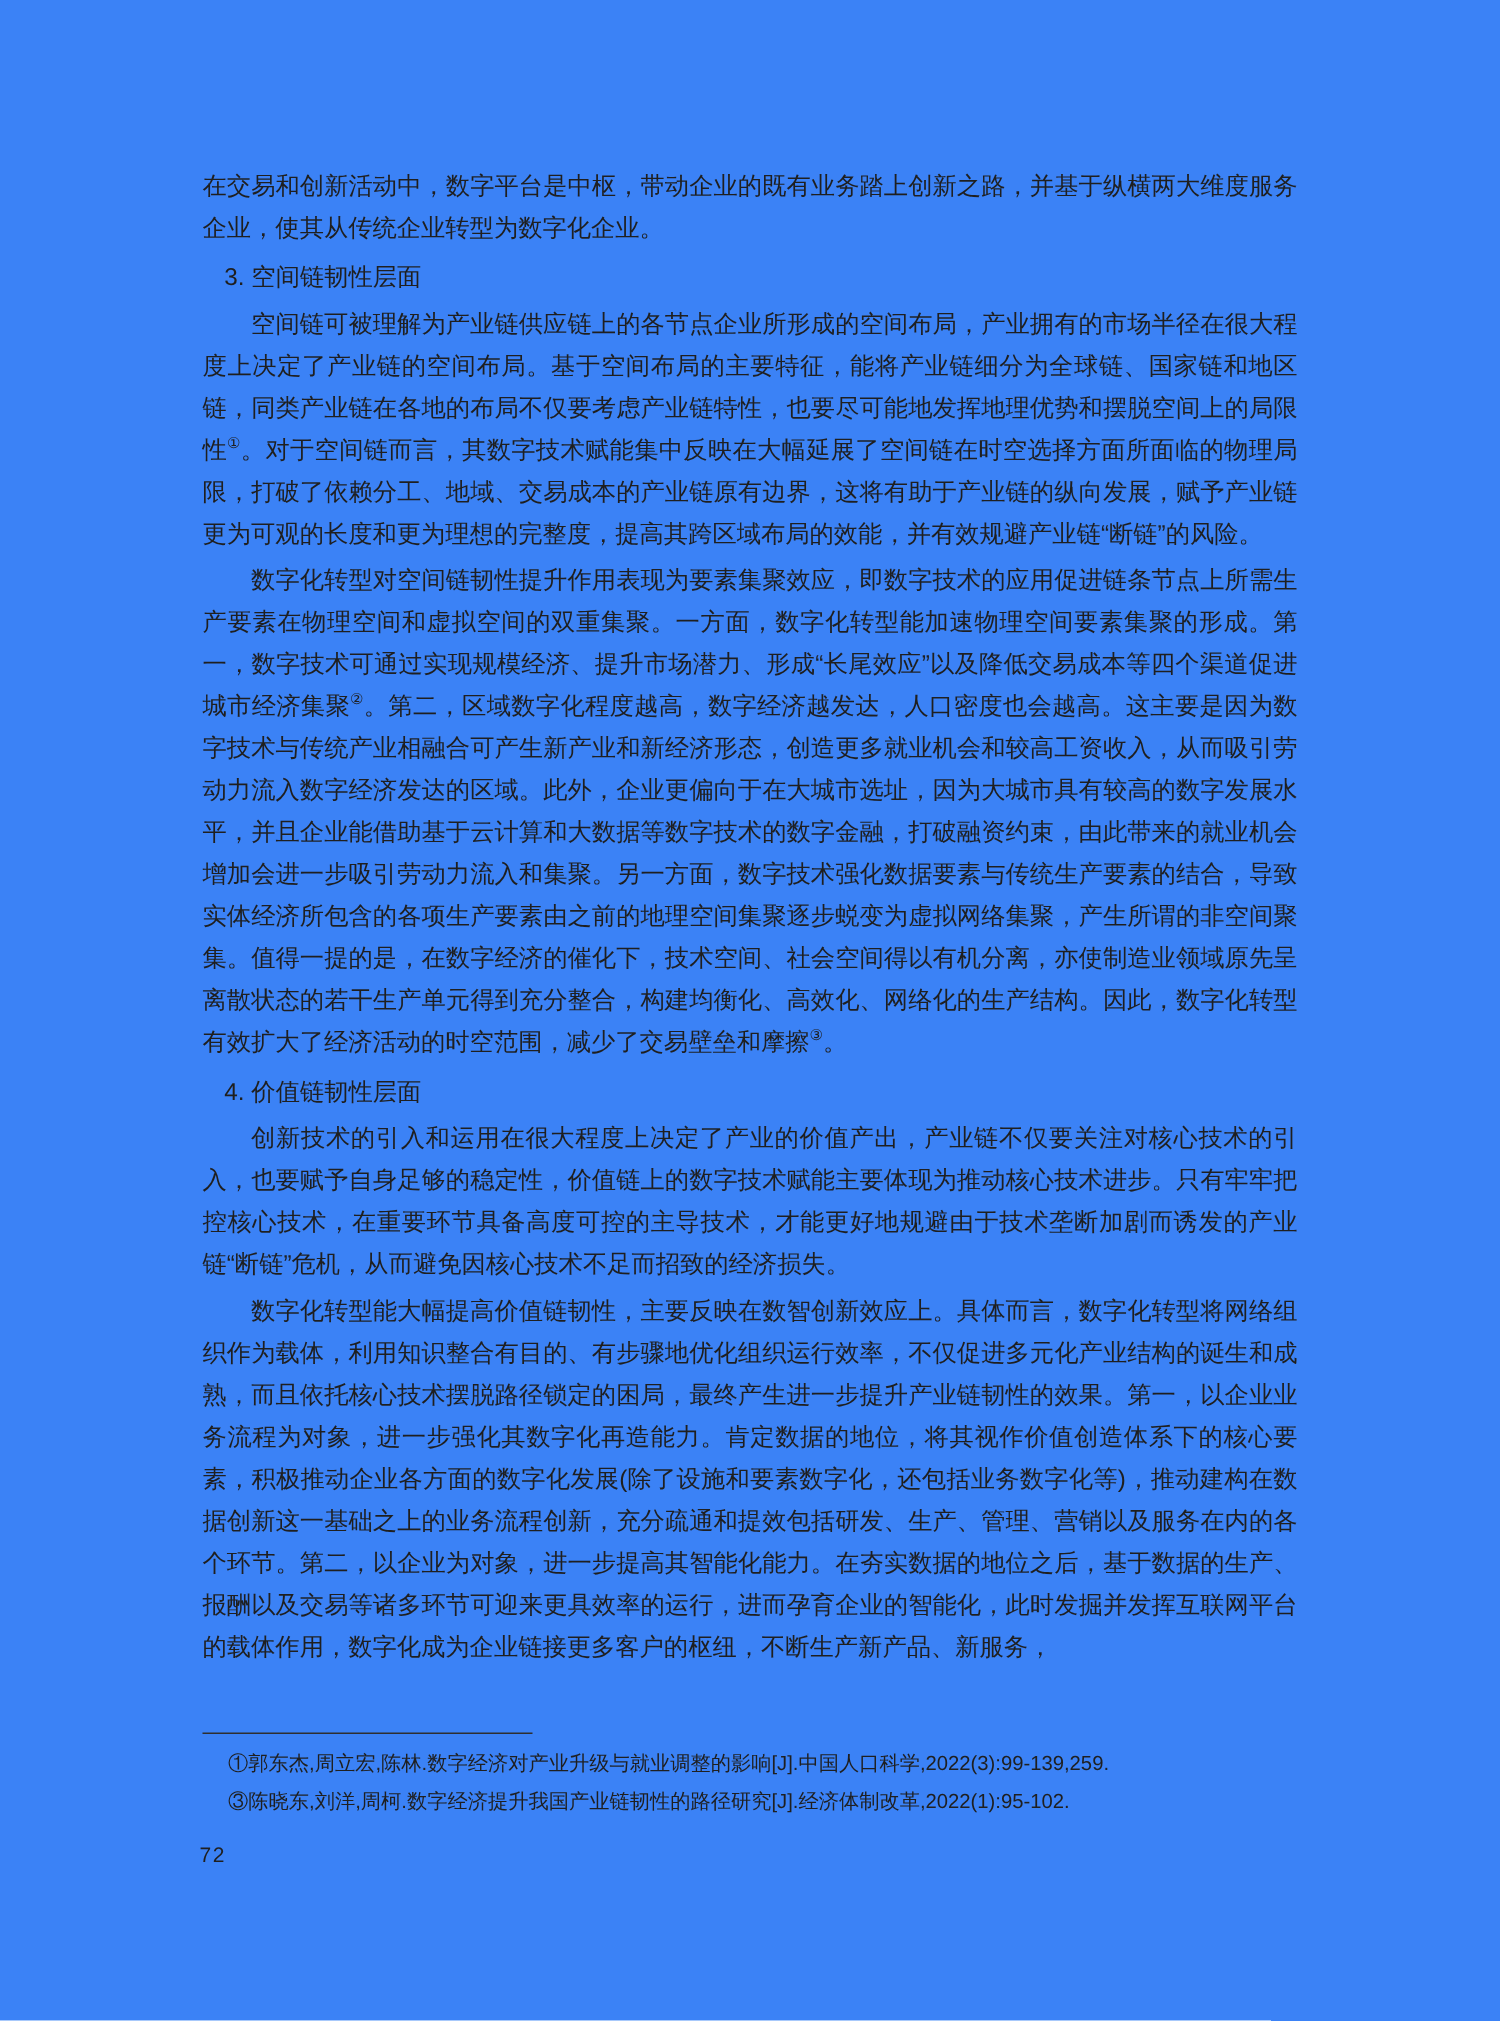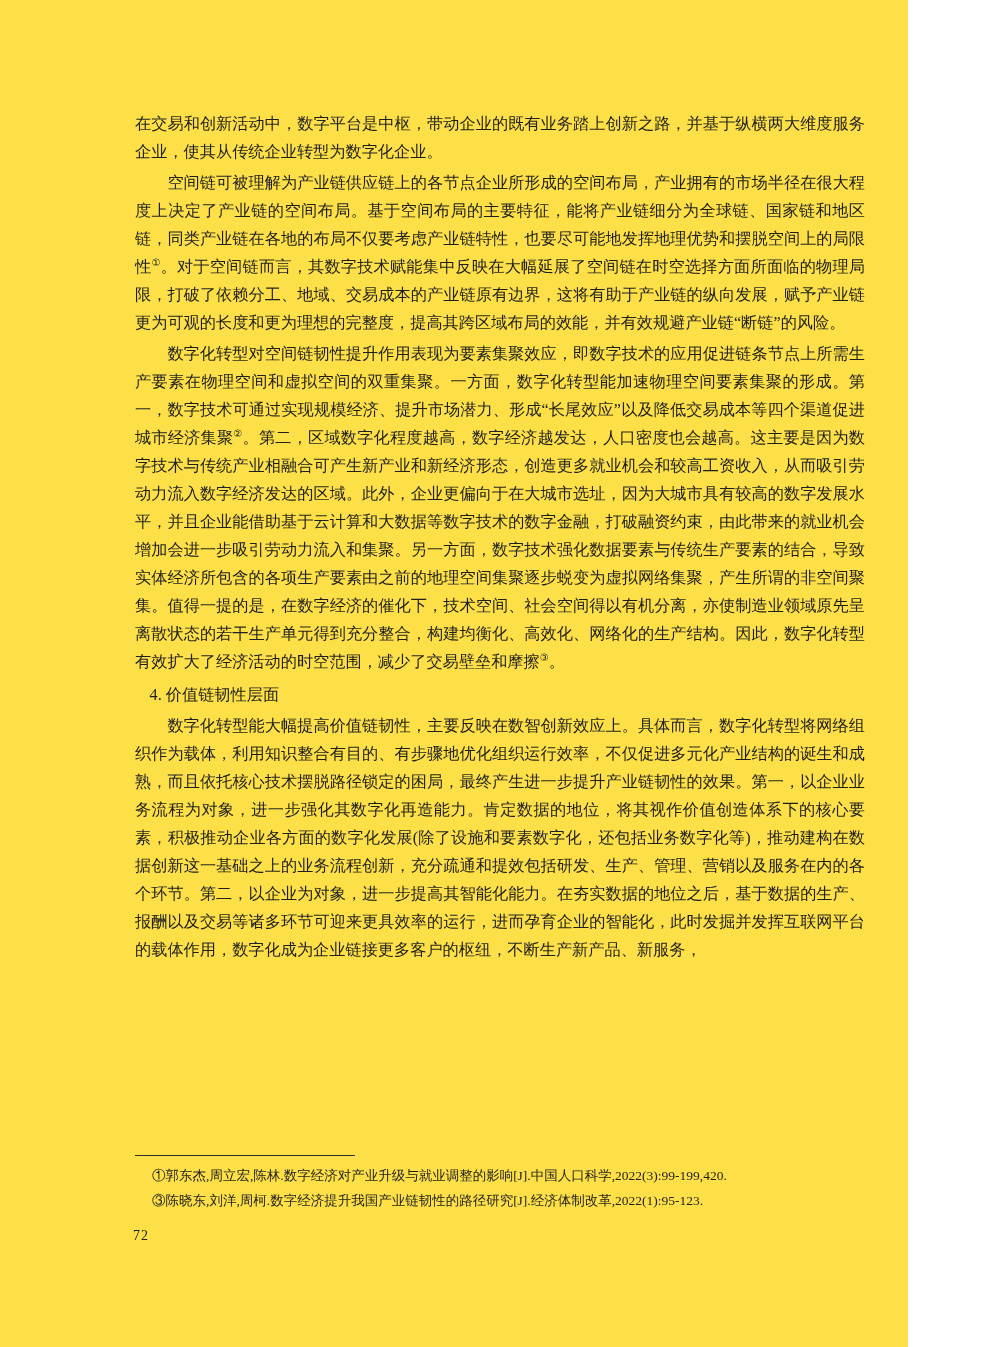--- a/index.html
+++ b/index.html
@@ -2,25 +2,25 @@
 <html><head>
 <meta charset="utf-8">
 <style>
   html, body {
     margin: 0;
     padding: 0;
     background: #ffffff;
   }
   .page {
     position: relative;
-    width: 908px;
+    width: 1000px;
     height: 1347px;
-    background: #fde047;
+    background: #3b82f6;
     color: #1f1f1f;
-    font-family: Liberation Serif, serif;
+    font-family: Liberation Sans, sans-serif;
     overflow: hidden;
   }
   .text-body {
     position: absolute;
     left: 135px;
     top: 110px;
     width: 730px;
     font-size: 16.2px;
     line-height: 28px;
     text-align: justify;
@@ -68,28 +68,30 @@
     font-size: 14px;
     letter-spacing: 1px;
   }
 </style>
 </head>
 <body>
 
 <div class="page">
   <div class="text-body">
       <p class="body-para no-indent"><span>在交易和创新活动中，数字平台是中枢，带动企业的既有业务踏上创新之路，并基于纵横两大维度服务企业，使其从传统企业转型为数字化企业。</span></p>
+      <p class="heading"><span>3. 空间链韧性层面</span></p>
       <p class="body-para"><span>空间链可被理解为产业链供应链上的各节点企业所形成的空间布局，产业拥有的市场半径在很大程度上决定了产业链的空间布局。基于空间布局的主要特征，能将产业链细分为全球链、国家链和地区链，同类产业链在各地的布局不仅要考虑产业链特性，也要尽可能地发挥地理优势和摆脱空间上的局限性</span><sup>①</sup><span>。对于空间链而言，其数字技术赋能集中反映在大幅延展了空间链在时空选择方面所面临的物理局限，打破了依赖分工、地域、交易成本的产业链原有边界，这将有助于产业链的纵向发展，赋予产业链更为可观的长度和更为理想的完整度，提高其跨区域布局的效能，并有效规避产业链“断链”的风险。</span></p>
       <p class="body-para"><span>数字化转型对空间链韧性提升作用表现为要素集聚效应，即数字技术的应用促进链条节点上所需生产要素在物理空间和虚拟空间的双重集聚。一方面，数字化转型能加速物理空间要素集聚的形成。第一，数字技术可通过实现规模经济、提升市场潜力、形成“长尾效应”以及降低交易成本等四个渠道促进城市经济集聚</span><sup>②</sup><span>。第二，区域数字化程度越高，数字经济越发达，人口密度也会越高。这主要是因为数字技术与传统产业相融合可产生新产业和新经济形态，创造更多就业机会和较高工资收入，从而吸引劳动力流入数字经济发达的区域。此外，企业更偏向于在大城市选址，因为大城市具有较高的数字发展水平，并且企业能借助基于云计算和大数据等数字技术的数字金融，打破融资约束，由此带来的就业机会增加会进一步吸引劳动力流入和集聚。另一方面，数字技术强化数据要素与传统生产要素的结合，导致实体经济所包含的各项生产要素由之前的地理空间集聚逐步蜕变为虚拟网络集聚，产生所谓的非空间聚集。值得一提的是，在数字经济的催化下，技术空间、社会空间得以有机分离，亦使制造业领域原先呈离散状态的若干生产单元得到充分整合，构建均衡化、高效化、网络化的生产结构。因此，数字化转型有效扩大了经济活动的时空范围，减少了交易壁垒和摩擦</span><sup>③</sup><span>。</span></p>
       <p class="heading"><span>4. 价值链韧性层面</span></p>
+      <p class="body-para"><span>创新技术的引入和运用在很大程度上决定了产业的价值产出，产业链不仅要关注对核心技术的引入，也要赋予自身足够的稳定性，价值链上的数字技术赋能主要体现为推动核心技术进步。只有牢牢把控核心技术，在重要环节具备高度可控的主导技术，才能更好地规避由于技术垄断加剧而诱发的产业链“断链”危机，从而避免因核心技术不足而招致的经济损失。</span></p>
       <p class="body-para"><span>数字化转型能大幅提高价值链韧性，主要反映在数智创新效应上。具体而言，数字化转型将网络组织作为载体，利用知识整合有目的、有步骤地优化组织运行效率，不仅促进多元化产业结构的诞生和成熟，而且依托核心技术摆脱路径锁定的困局，最终产生进一步提升产业链韧性的效果。第一，以企业业务流程为对象，进一步强化其数字化再造能力。肯定数据的地位，将其视作价值创造体系下的核心要素，积极推动企业各方面的数字化发展(除了设施和要素数字化，还包括业务数字化等)，推动建构在数据创新这一基础之上的业务流程创新，充分疏通和提效包括研发、生产、管理、营销以及服务在内的各个环节。第二，以企业为对象，进一步提高其智能化能力。在夯实数据的地位之后，基于数据的生产、报酬以及交易等诸多环节可迎来更具效率的运行，进而孕育企业的智能化，此时发掘并发挥互联网平台的载体作用，数字化成为企业链接更多客户的枢纽，不断生产新产品、新服务，</span></p>
     </div>
 
   <div class="footnote-area">
     <div class="footnote-rule"></div>
     <div>
-        <p class="footnote">①郭东杰,周立宏,陈林.数字经济对产业升级与就业调整的影响[J].中国人口科学,2022(3):99-199,420.</p>
-        <p class="footnote">③陈晓东,刘洋,周柯.数字经济提升我国产业链韧性的路径研究[J].经济体制改革,2022(1):95-123.</p>
+        <p class="footnote">①郭东杰,周立宏,陈林.数字经济对产业升级与就业调整的影响[J].中国人口科学,2022(3):99-139,259.</p>
+        <p class="footnote">③陈晓东,刘洋,周柯.数字经济提升我国产业链韧性的路径研究[J].经济体制改革,2022(1):95-102.</p>
       </div>
   </div>
 
   <div class="page-number">72</div>
 </div>
 
 </body></html>

